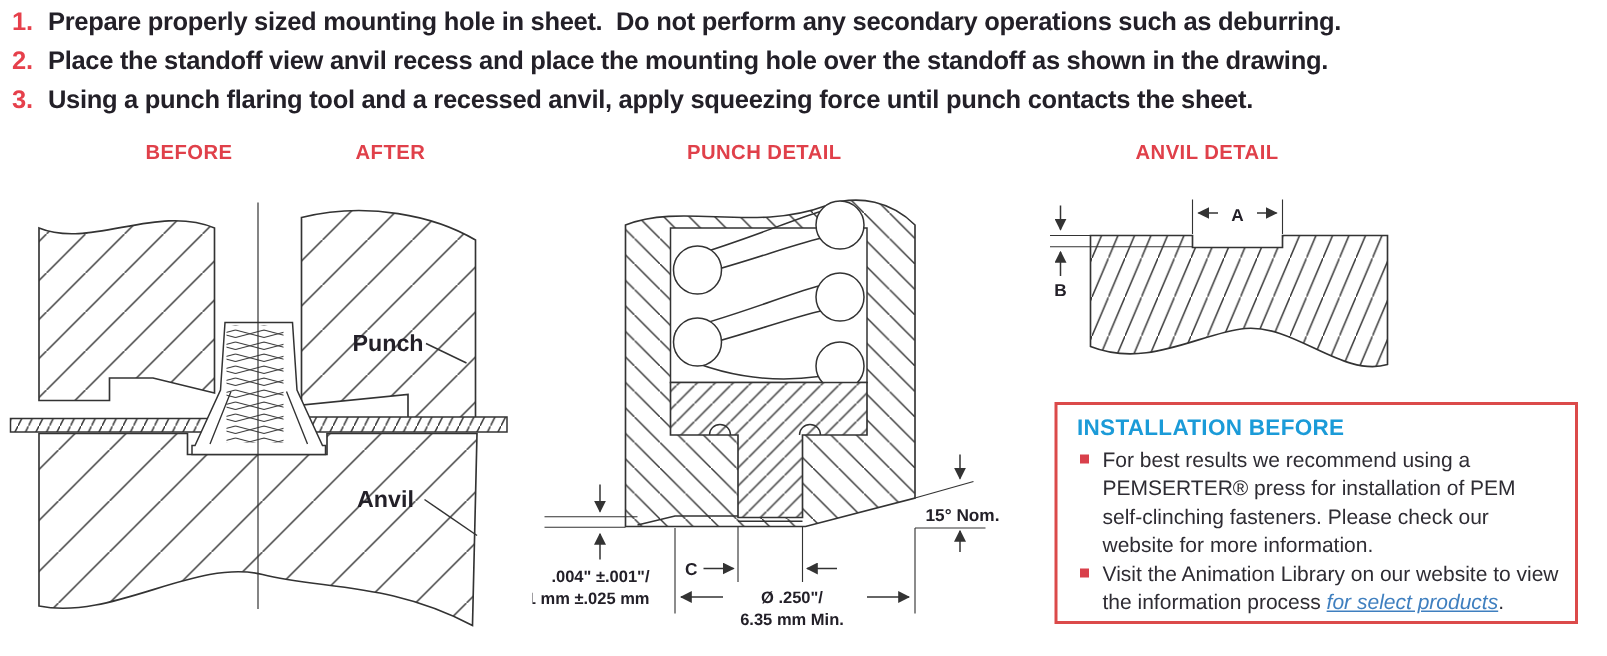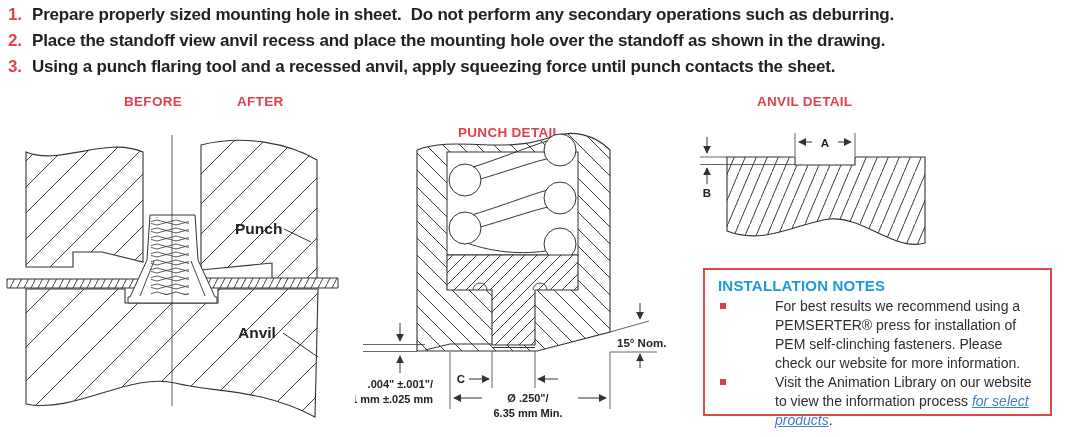--- a/index.html
+++ b/index.html
@@ -19,21 +19,21 @@
   .dim{font-size:11px;font-weight:700;}
   .dim2{font-size:11.5px;font-weight:700;}
   .partlabel{font-size:15.5px;font-weight:700;}
   
   .notes{position:absolute;left:703px;top:268px;width:349px;height:148px;
          border:2px solid #DB4A4A;box-sizing:border-box;background:#fff;
          padding:7px 10px 5px 13px;}
   .notes-title{color:#1B9BD8;font-weight:700;font-size:15px;letter-spacing:0.2px;margin:0 0 3px 0;}
   .bullet{display:flex;font-size:14px;line-height:19px;color:#2E2C33;}
   .bullet-marker{width:6px;height:6px;background:#D9404B;margin:6px 9px 0 2px;flex:none;}
-  .bullet-text{width:312px;margin-left:40px;}
+  .bullet-text{width:312px;}
   .notes-link{color:#3F7FBF;text-decoration:underline;cursor:pointer;font-style:italic;}
 </style>
 </head>
 <body>
 
 <div id="page">
 
   <div class="instructions">
     <div class="instr-row">
       <span class="instr-num">1.</span>
@@ -42,23 +42,23 @@
     <div class="instr-row">
       <span class="instr-num">2.</span>
       <span>Place the standoff view anvil recess and place the mounting hole over the standoff as shown in the drawing.</span>
     </div>
     <div class="instr-row">
       <span class="instr-num">3.</span>
       <span>Using a punch flaring tool and a recessed anvil, apply squeezing force until punch contacts the sheet.</span>
     </div>
   </div>
 
-  <div class="fig-header" style="left:80px;padding-left:44px;">BEFORE</div>
+  <div class="fig-header" style="left:53px;padding-left:44px;">BEFORE</div>
   <div class="fig-header" style="left:237px;">AFTER</div>
-  <div class="fig-header" style="left:458px;margin-top:31px;">PUNCH DETAIL</div>
+  <div class="fig-header" style="left:458px;">PUNCH DETAIL</div>
   <div class="fig-header" style="left:757px;text-align:center;">ANVIL DETAIL</div>
 
   <svg class="fig" style="left:5px;top:130px;" width="345" height="305" viewBox="0 0 345 305">
     <defs>
       <pattern id="h26" width="26" height="26" patternUnits="userSpaceOnUse">
         <rect width="26" height="26" fill="#fff"></rect>
           <path d="M0,26 L26,0" stroke="#3a3a3a" stroke-width="1"></path>
       </pattern>
       <pattern id="h30" width="30" height="30" patternUnits="userSpaceOnUse">
         <rect width="30" height="30" fill="#fff"></rect>
@@ -169,21 +169,21 @@
       <line x1="117" y1="22" x2="104" y2="22" marker-end="url(#arrA)"></line>
       <line x1="143" y1="22" x2="156" y2="22" marker-end="url(#arrA)"></line>
       <line x1="12" y1="17" x2="12" y2="33" marker-end="url(#arrA)"></line>
       <line x1="12" y1="64" x2="12" y2="48" marker-end="url(#arrA)"></line>
     </g>
     <text class="dim2" x="130" y="27" text-anchor="middle">A</text>
     <text class="dim2" x="12" y="77" text-anchor="middle">B</text>
   </svg>
 
   <div class="notes">
-    <div class="notes-title">INSTALLATION NOTES</div>
+    <div class="notes-title">INSTALLATION BEFORE</div>
     <div class="bullet">
       <span class="bullet-marker"></span>
       <span class="bullet-text">For best results we recommend using a PEMSERTER® press for installation of PEM self-clinching fasteners. Please check our website for more information.</span>
     </div>
     <div class="bullet">
       <span class="bullet-marker"></span>
       <span class="bullet-text"><span>Visit the Animation Library on our website to view the information process </span><a class="notes-link">for select products</a><span>.</span></span>
     </div>
   </div>
 

